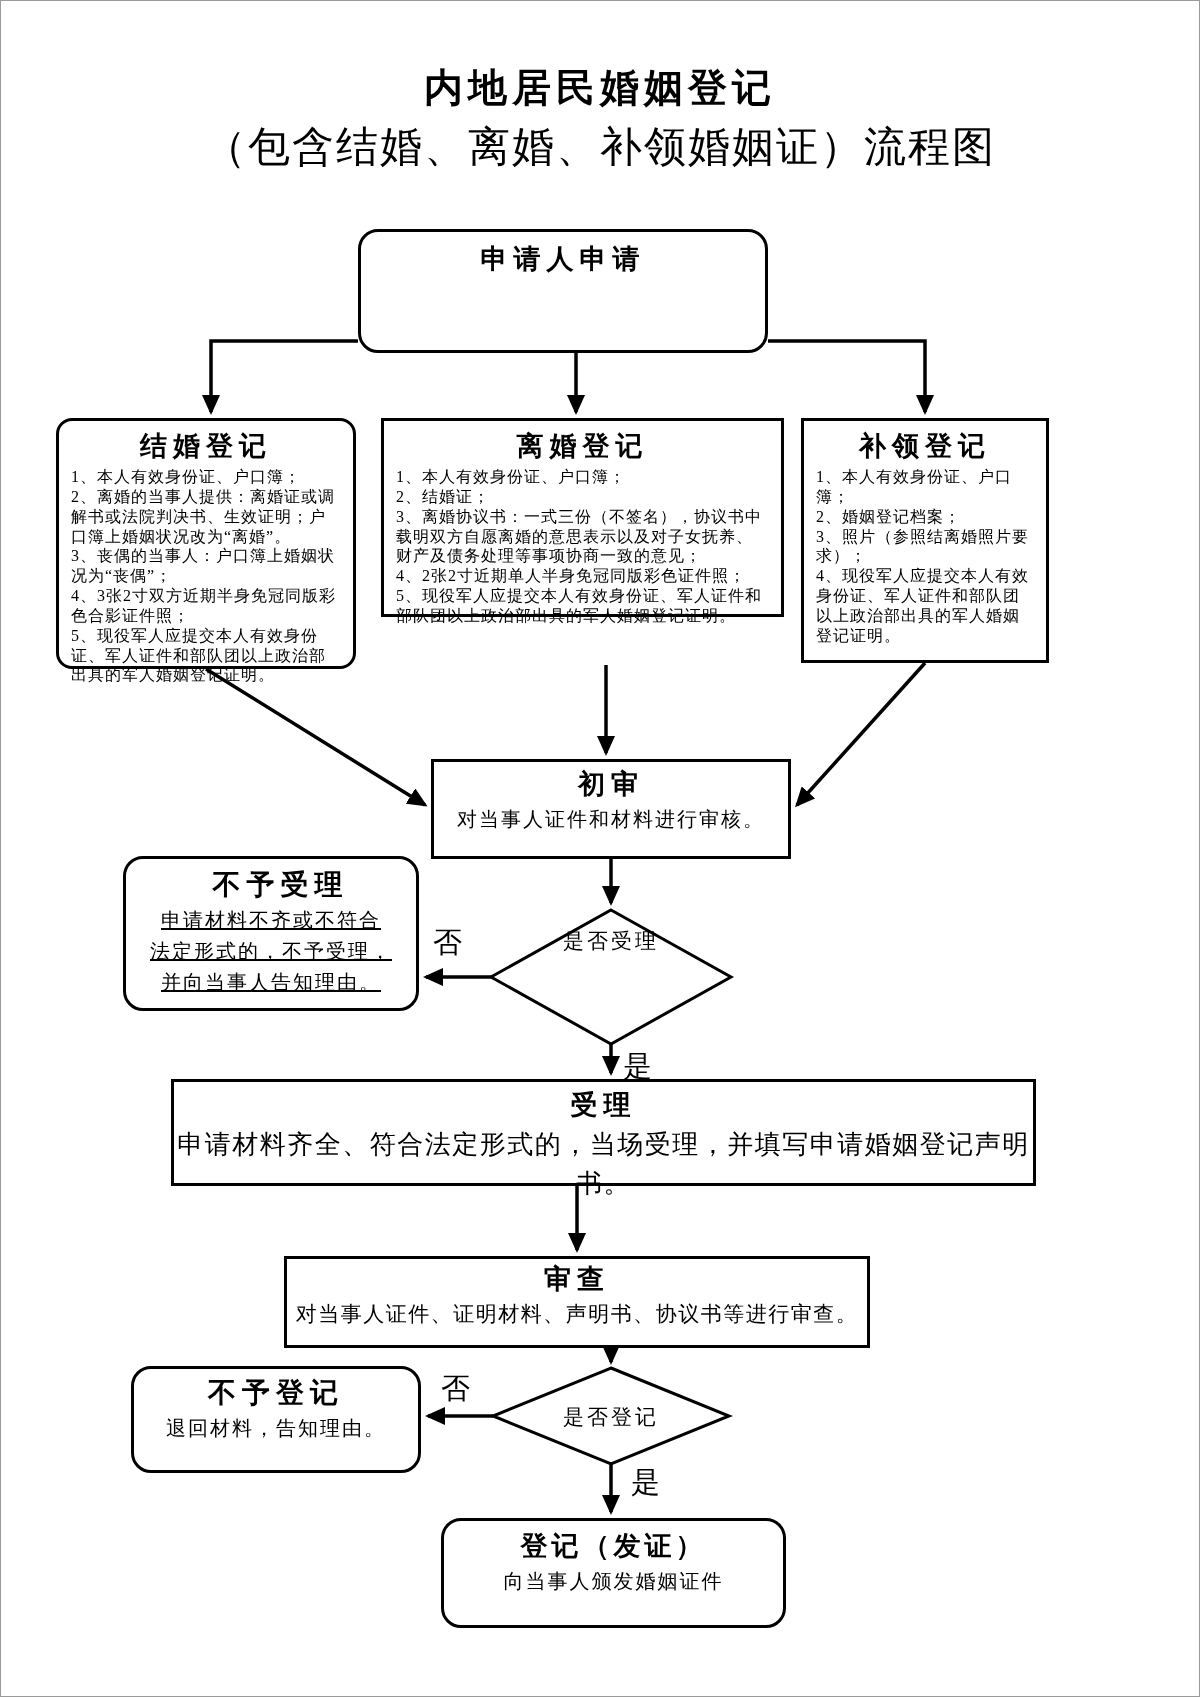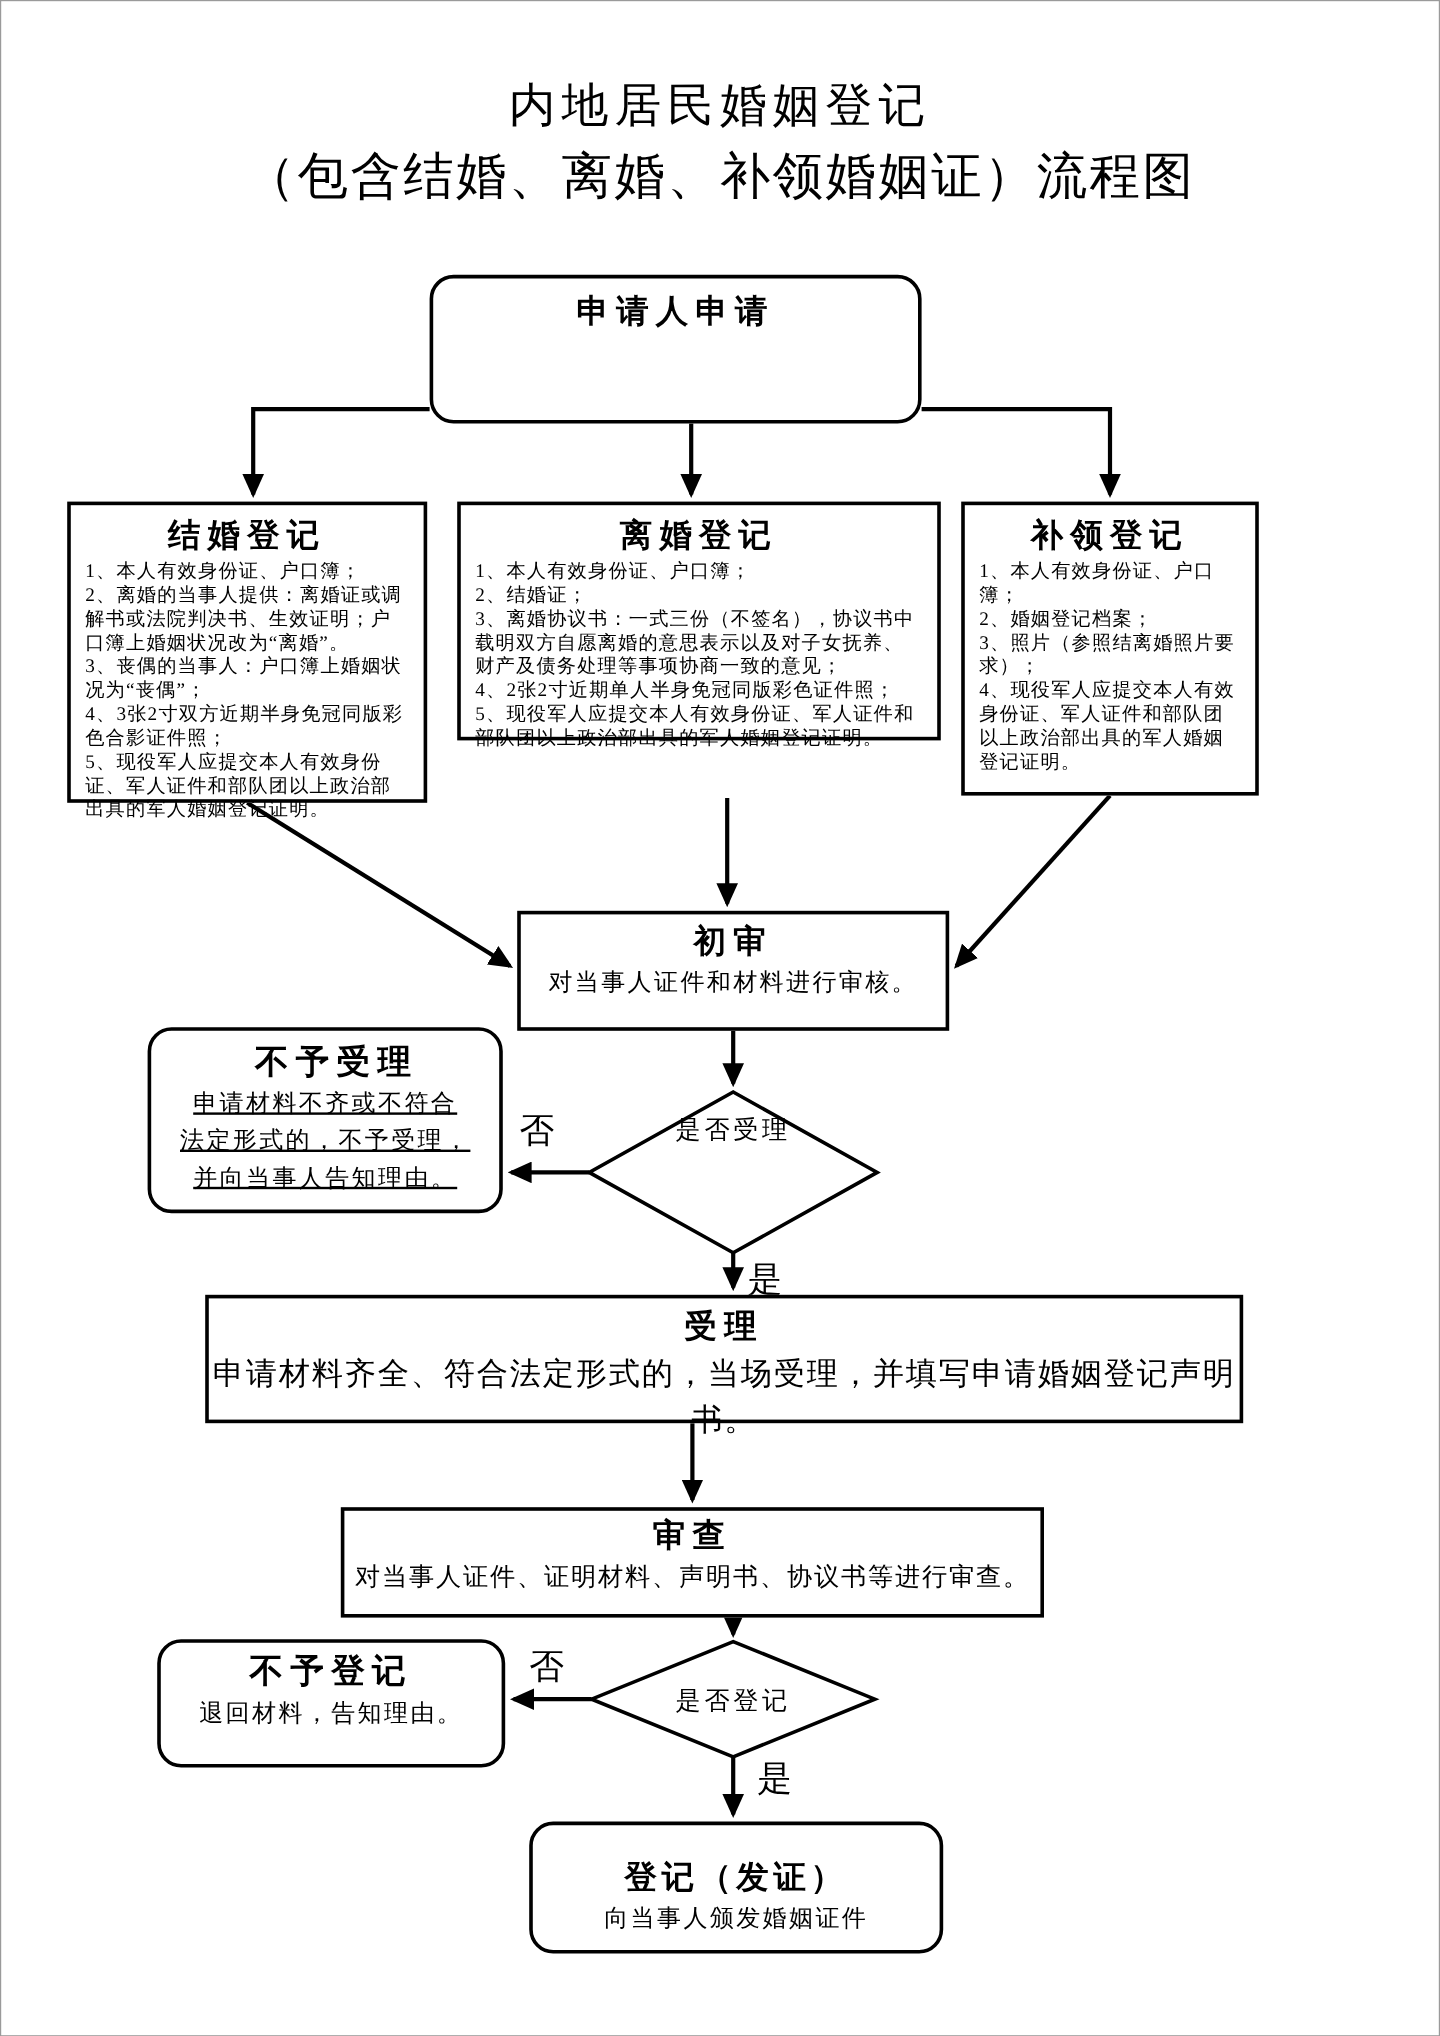--- a/index.html
+++ b/index.html
@@ -8,21 +8,21 @@
     width:1200px;height:1697px;
     background:#ffffff;
     border:1px solid #9a9a9a;
     box-sizing:border-box;
     font-family:"Liberation Sans", sans-serif;
     color:#000;
     overflow:hidden;
   }
   .doc-title{
     position:absolute;top:60px;left:0;width:100%;
-    text-align:center;font-size:39px;font-weight:normal;letter-spacing:5px;
+    text-align:center;font-size:39px;font-weight:bold;letter-spacing:5px;
   }
   .doc-subtitle{
     position:absolute;top:118px;left:0;width:100%;
     text-align:center;font-size:42px;font-weight:400;letter-spacing:2px;
   }
   svg.connectors{position:absolute;top:0;left:0;}
   .edge{fill:none;stroke:#000;stroke-width:3.5;marker-end:url(#arrow);}
   .diamond{fill:#ffffff;stroke:#000;stroke-width:3;}
   .node{
     position:absolute;background:#ffffff;border:3px solid #000;
@@ -37,38 +37,38 @@
     font-family:"Liberation Serif", serif;
     white-space:pre-line;
   }
   .body-center{text-align:center;font-size:20px;letter-spacing:2px;line-height:1.5;margin-top:2px;}
   .list-body{
     text-align:left;font-size:16px;letter-spacing:1px;line-height:1.24;
     padding:3px 12px 0 12px;
   }
   #node-apply{left:357px;top:228px;width:410px;height:124px;}
   #node-apply .node-title{padding-top:10px;}
-  #node-marriage{left:55px;top:417px;width:300px;height:251px;}
+  #node-marriage{left:55px;top:417px;width:300px;height:251px;border-radius:16px;}
   #node-divorce{left:380px;top:417px;width:403px;height:199px;}
   #node-reissue{left:800px;top:417px;width:248px;height:245px;}
   #node-first-review{left:430px;top:758px;width:360px;height:100px;}
   #node-first-review .node-title{padding-top:5px;}
   #node-reject-accept{left:122px;top:855px;width:296px;height:155px;}
   #node-reject-accept .node-title{font-size:28px;margin-left:19px;}
   #node-reject-accept .node-body{font-size:20px;line-height:1.55;text-decoration:underline;}
   #node-accept{left:170px;top:1078px;width:865px;height:107px;}
   #node-accept .node-title{padding-top:6px;}
   #node-accept .node-body{font-size:26px;letter-spacing:1.5px;}
   #node-review{left:283px;top:1255px;width:586px;height:92px;}
   #node-review .node-title{padding-top:3px;}
   #node-review .node-body{font-size:21px;letter-spacing:1.5px;}
   #node-reject-register{left:130px;top:1365px;width:290px;height:107px;}
   #node-reject-register .node-title{font-size:28px;padding-top:6px;}
   #node-register{left:440px;top:1517px;width:345px;height:110px;}
-  #node-register .node-title{padding-top:26px;letter-spacing:4px;}
+  #node-register .node-title{padding-top:8px;letter-spacing:4px;}
   .diamond-label{
     position:absolute;text-align:center;
     font-family:"Liberation Serif", serif;font-size:21px;letter-spacing:3px;
   }
   #label-decision-accept{left:490px;top:926px;width:240px;}
   #label-decision-register{left:492px;top:1402px;width:236px;}
   .edge-label{
     position:absolute;font-family:"Liberation Serif", serif;
     font-size:29px;
   }

